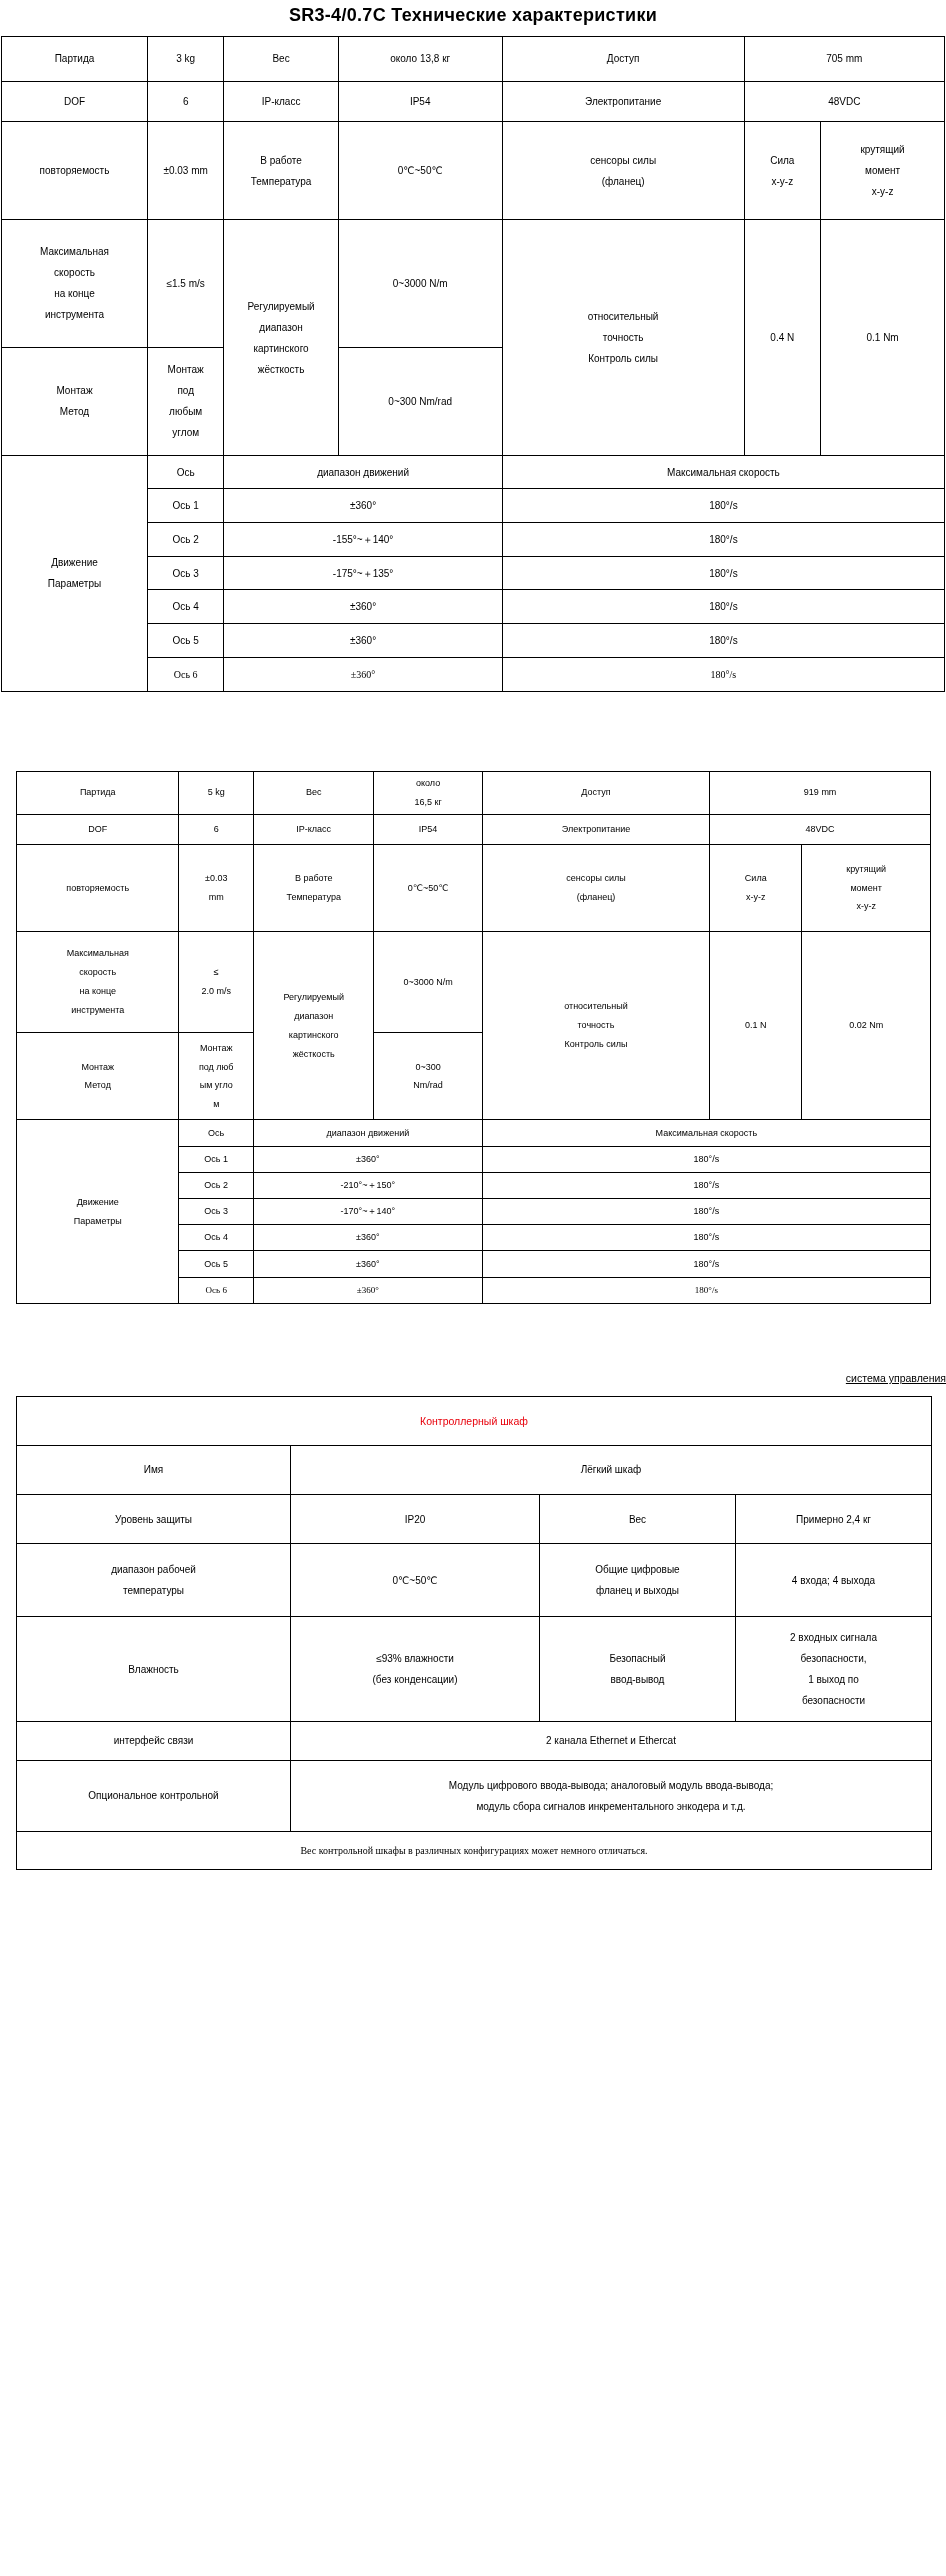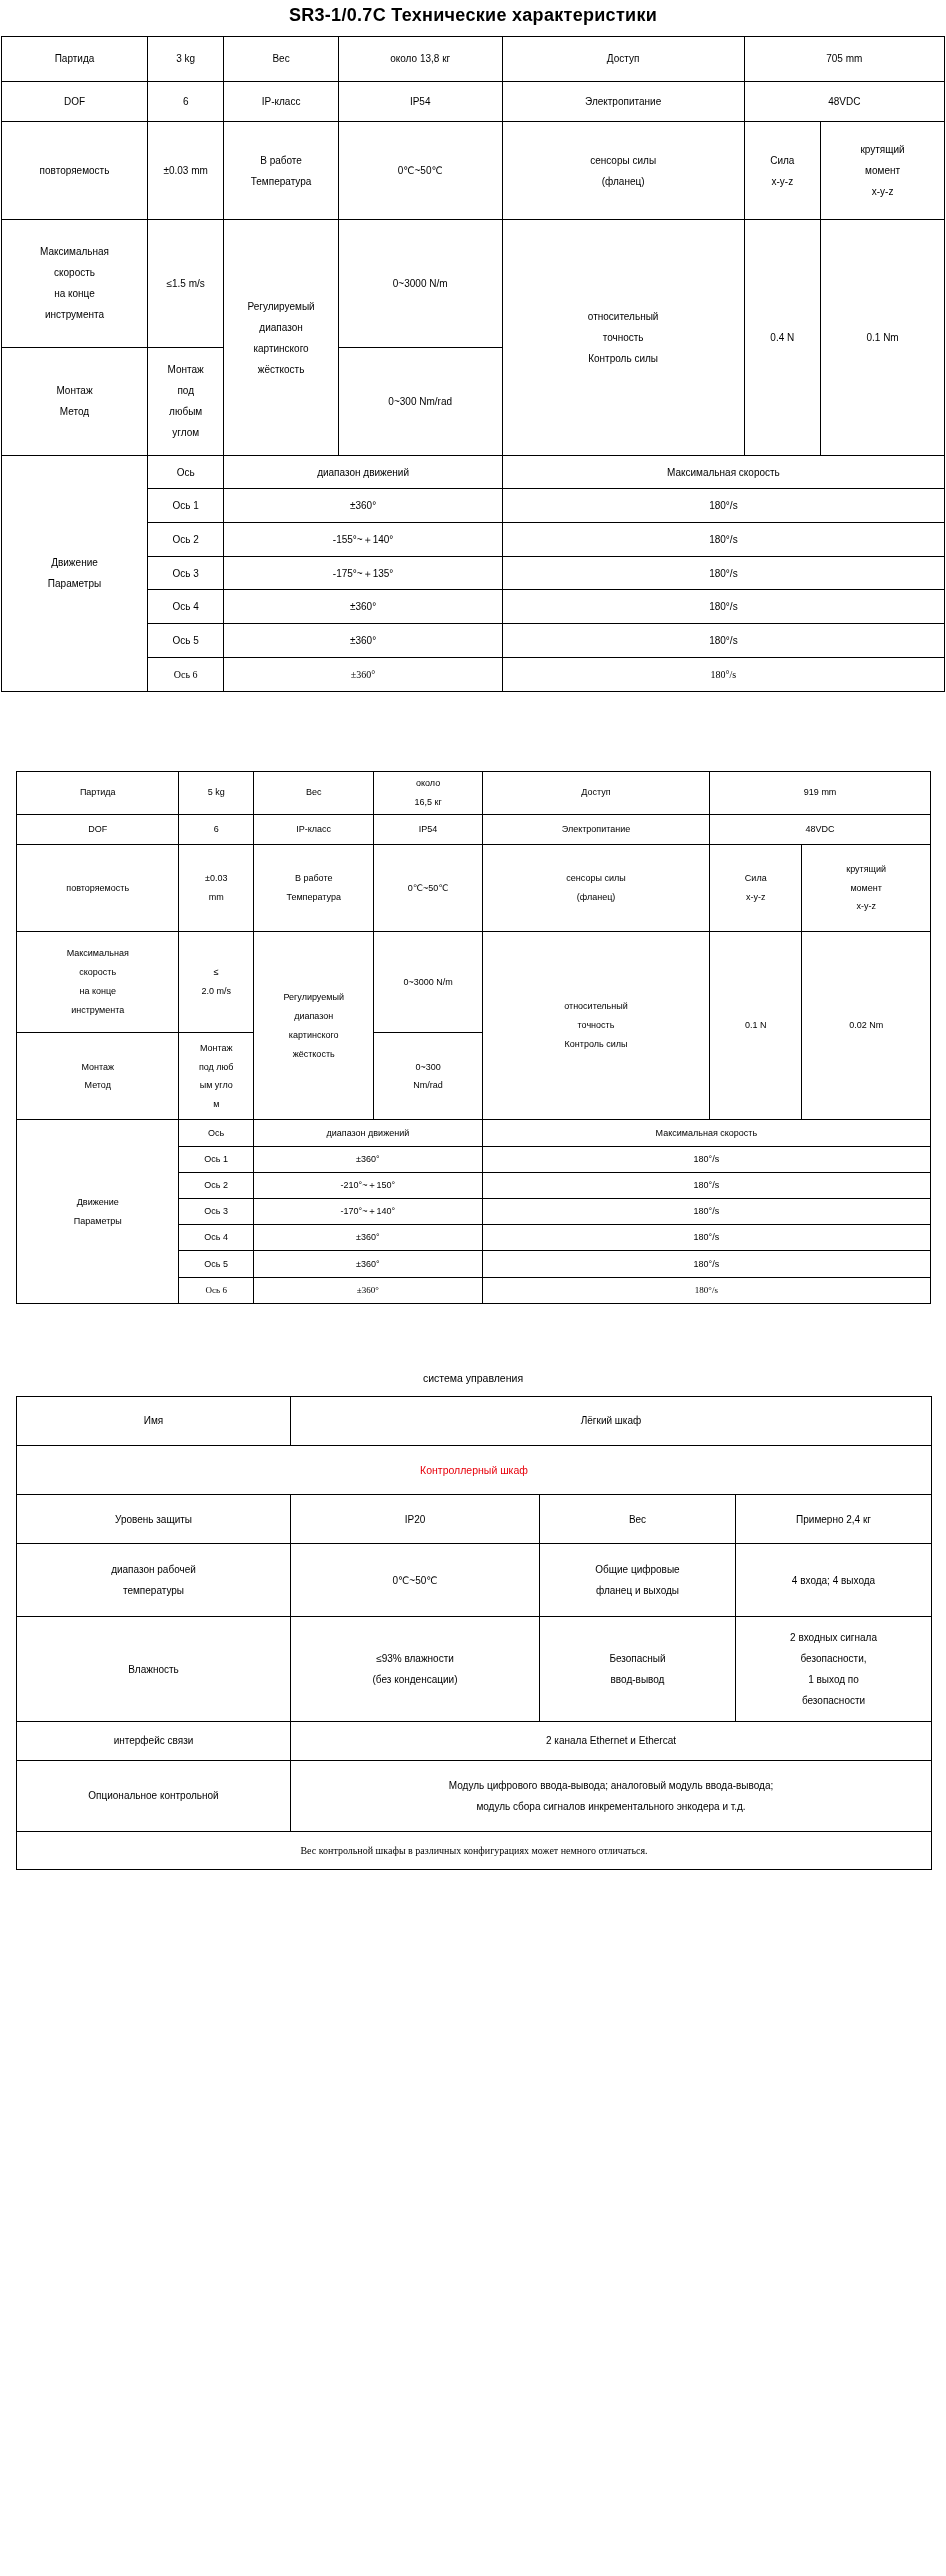--- a/index.html
+++ b/index.html
@@ -21,25 +21,26 @@
     padding-bottom:9.5px;
   }
   .title-sub{
     text-align:center;
     font-size:10.5px;
     font-weight:400;
     padding-top:3.2px;
     padding-bottom:8.4px;
   }
   .title-sys{
-    text-align:center;
+    text-align:right;
     font-size:10.5px;
     font-weight:400;
     padding-top:5.3px;
     padding-bottom:11.6px;
+    text-decoration:underline;
   }
 
   
   table.spec{
     border-collapse:collapse;
     table-layout:fixed;
     border:none;
   }
   table.spec td{
     border:0.5px solid #000;
@@ -63,21 +64,21 @@
   .red{color:#e8000b;font-size:10.5px;}
   .note td{text-align:left;padding-left:5.3px;font-size:10px;}
   .spacer-lg{height:79px;}
   .spacer-md{height:63px;}
 </style>
 </head>
 <body>
 
 <div class="page">
 
-  <div class="title-main">SR3-1/0.7C Технические характеристики</div>
+  <div class="title-main">SR3-4/0.7C Технические характеристики</div>
 
   <table class="spec t1">
     <colgroup>
       <col style="width:120px">
         <col style="width:63px">
         <col style="width:94px">
       <col style="width:135px">
         <col style="width:199px">
         <col style="width:63px">
         <col style="width:102px">
@@ -353,25 +354,25 @@
 
   <table class="spec t3">
     <colgroup>
       <col style="width:274px">
         <col style="width:249px">
         <col style="width:196px">
         <col style="width:196px">
     </colgroup>
     <tbody>
       <tr>
+        <td class="hv red" colspan="4" style="height:44px">Контроллерный шкаф</td>
+      </tr>
+      <tr>
         <td class="hv" style="height:44px">Имя</td>
         <td class="hv" colspan="3">Лёгкий шкаф</td>
-      </tr>
-      <tr>
-        <td class="hv red" colspan="4" style="height:44px">Контроллерный шкаф</td>
       </tr>
       <tr>
         <td class="hv" style="height:44px">Уровень защиты</td>
         <td class="hv">IP20</td>
         <td class="hv">Вес</td>
         <td class="hv">Примерно 2,4 кг</td>
       </tr>
       <tr>
         <td class="hv" style="height:68px">
           <span class="ln">диапазон рабочей</span>

